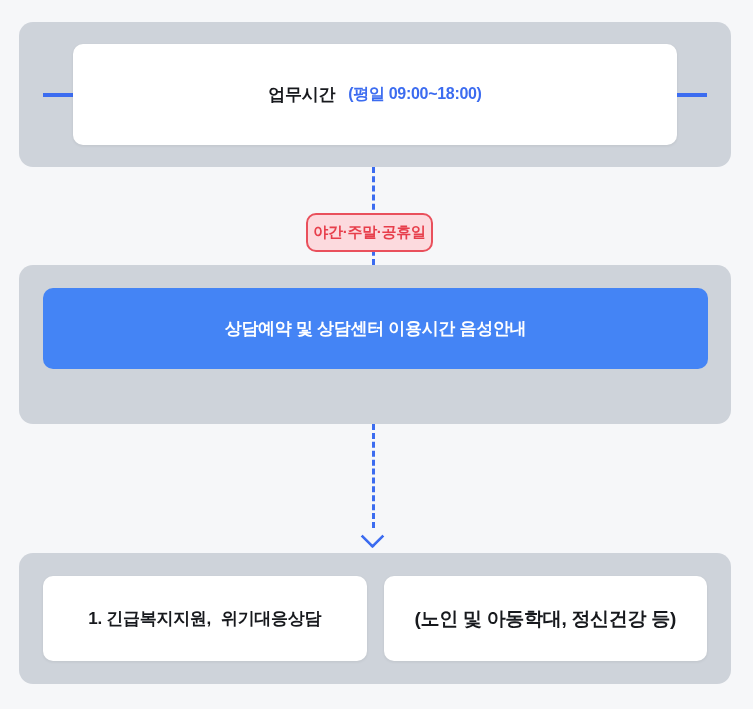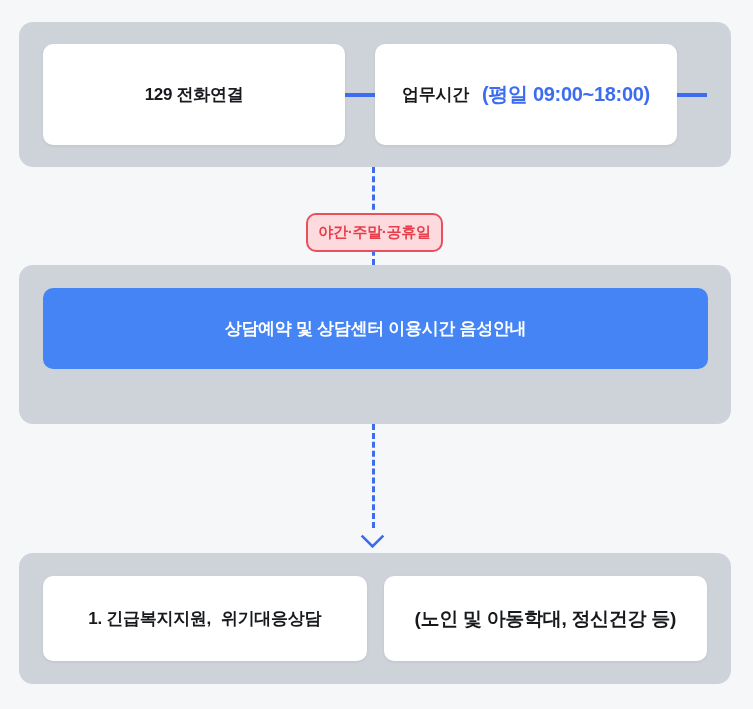--- a/index.html
+++ b/index.html
@@ -47,21 +47,21 @@
   .panel-bottom .row { gap: 17px; border-radius: 14px; }
   .panel-bottom .card { height: 85px; gap: 10px; }
 
   .card-label {
     font-size: 17px;
     font-weight: bold;
     color: #17191d;
     letter-spacing: -0.3px;
   }
   .card-sublabel {
-    font-size: 20px;
+    font-size: 16px;
     font-weight: bold;
     color: #3c6cf0;
     letter-spacing: -0.3px;
   }
   .card-sublabel.dark {
     font-size: 19px;
     color: #17191d;
   }
 
   .h-connector {
@@ -78,21 +78,21 @@
     border-left: 3px dashed #3c6cf0;
     z-index: 1;
   }
   .v-dashed-1 { top: 167px; height: 98px; }
   .v-dashed-2 { top: 424px; height: 104px; }
 
   .badge {
     position: absolute;
     top: 213px;
     left: 306px;
-    width: 137px;
+    width: 127px;
     height: 39px;
     background: #fcdade;
     border: 2px solid #e9505c;
     border-radius: 10px;
     color: #e73e4b;
     font-size: 15px;
     font-weight: bold;
     letter-spacing: -0.3px;
     display: flex;
     align-items: center;
@@ -131,23 +131,20 @@
     z-index: 1;
   }
 </style>
 </head>
 <body>
 
 <div class="stage">
 
   <section class="panel panel-top">
     <div class="row">
-      <div class="card">
-        <span class="card-label">129 전화연결</span>
-      </div>
       <div class="h-connector"></div>
       <div class="card">
         <span class="card-label">업무시간</span>
         <span class="card-sublabel">(평일 09:00~18:00)</span>
       </div>
       <div class="h-connector"></div>
     </div>
   </section>
 
   <div class="v-dashed v-dashed-1"></div>

